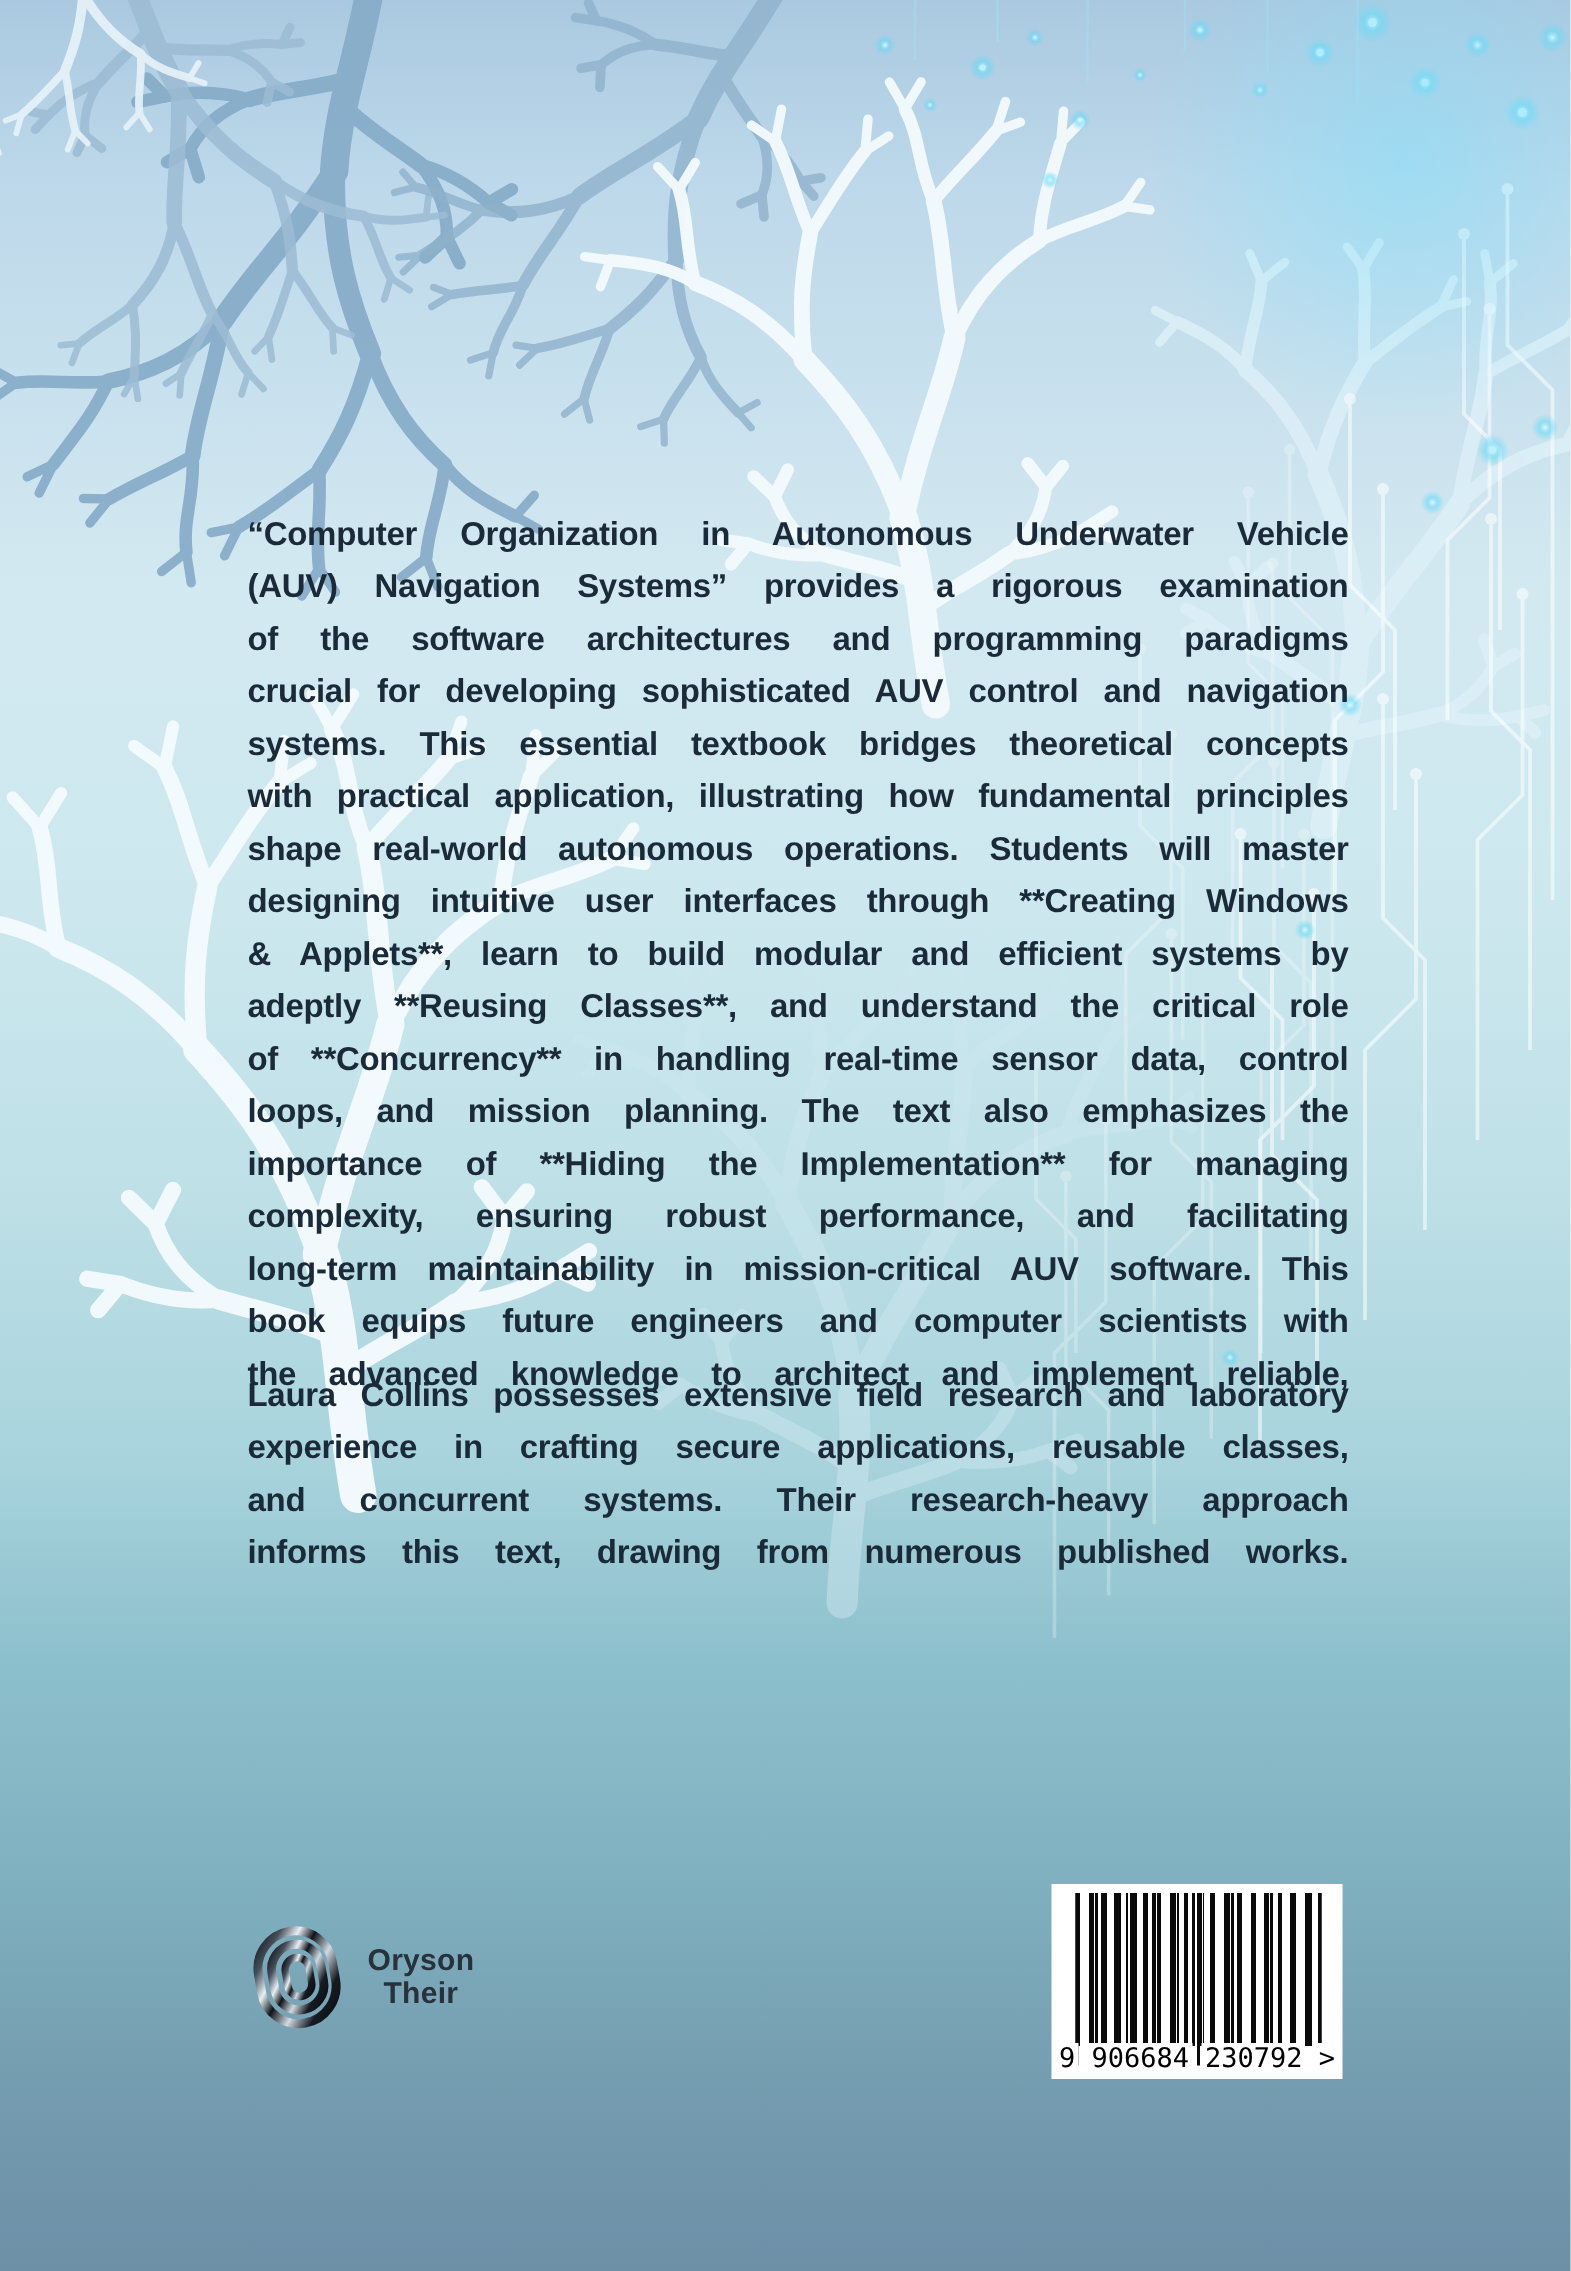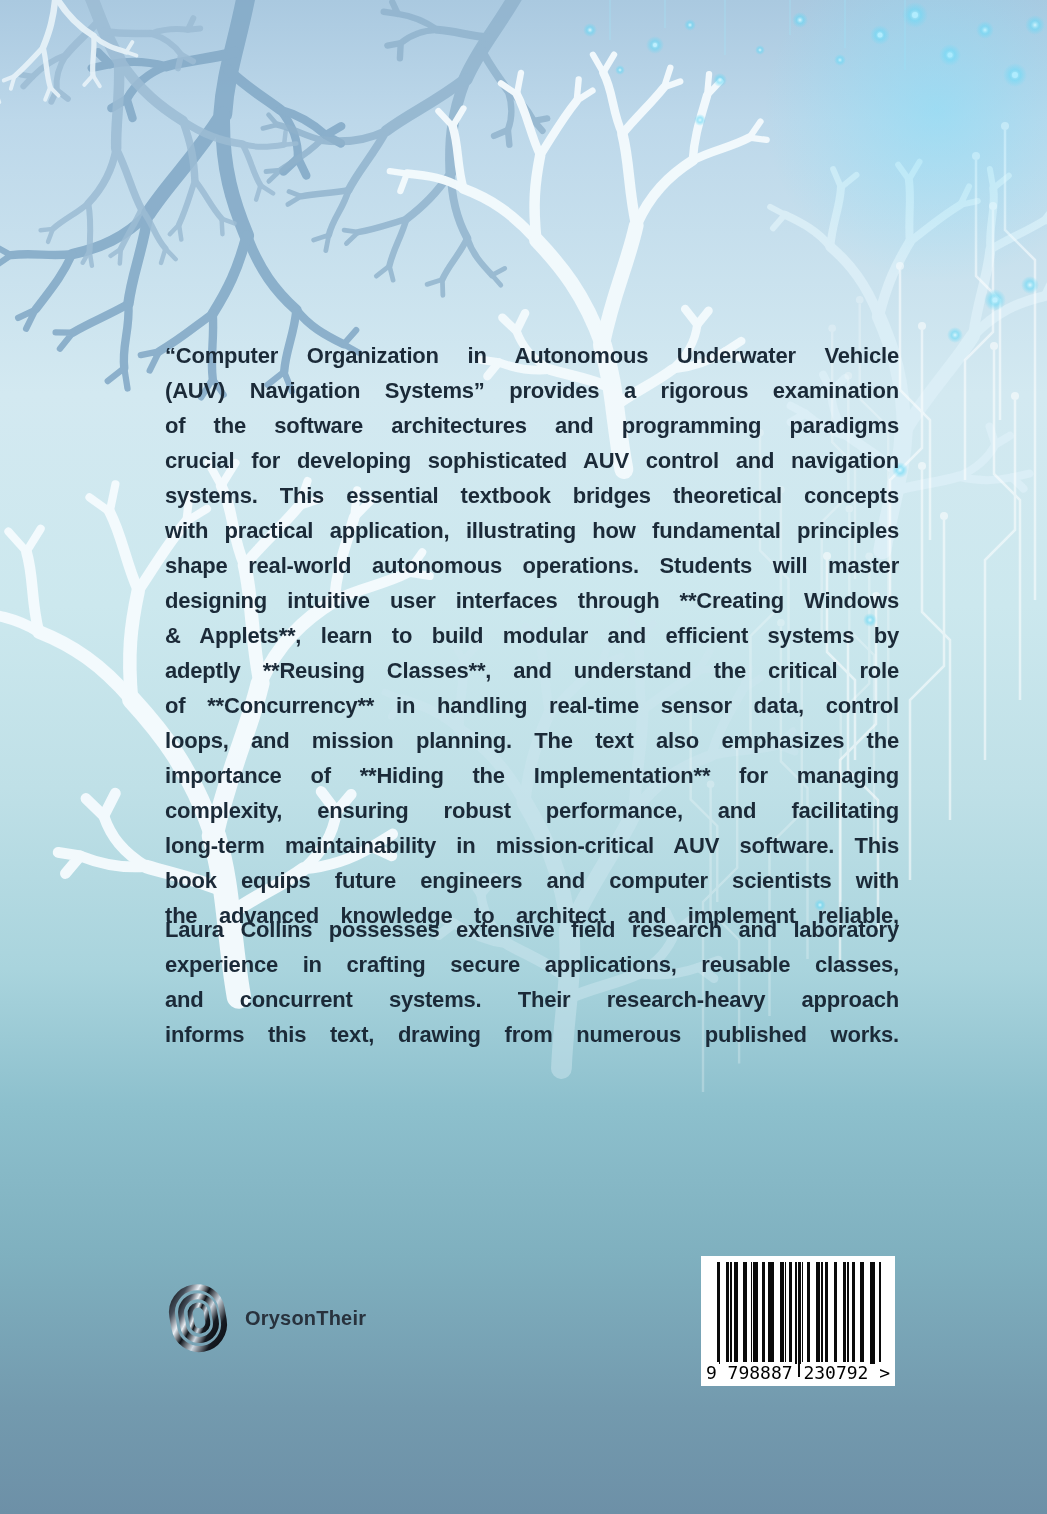--- a/index.html
+++ b/index.html
@@ -18,21 +18,21 @@
   }
   .synopsis,.bio{
     position:absolute;left:165px;width:734px;margin:0;
     color:#1b2a38;font-size:22px;line-height:35px;letter-spacing:-0.2px;
     text-align:justify;text-align-last:justify;white-space:pre-line;font-weight:bold;
   }
   .synopsis{top:338px;}
   .bio{top:912px;}
   .publisher{position:absolute;left:166px;top:1282px;display:flex;align-items:center;gap:13px;}
   .publisher-name{
-    display:flex;align-items:center;
+    display:flex;flex-direction:column;align-items:center;
     color:#28323d;font-weight:bold;font-size:20px;line-height:22px;letter-spacing:.2px;
   }
   .barcode{position:absolute;left:701px;top:1256px;width:194px;height:130px;background:#fff;}
   .bars{
     position:absolute;left:16px;right:14px;top:6px;height:102px;background-color:#fff;
     background-image:
       repeating-linear-gradient(90deg,#0a0a0a 0 3px,transparent 3px 9px),
       repeating-linear-gradient(90deg,#0a0a0a 0 2px,transparent 2px 13px),
       repeating-linear-gradient(90deg,#0a0a0a 0 1px,transparent 1px 17px);
   }
@@ -249,17 +249,17 @@
   </div>
 </div>
 
 <div class="barcode">
   <div class="bars"></div>
   <div class="guard g1"></div>
   <div class="guard g2"></div>
   <div class="guard g3"></div>
   <div class="barcode-digits">
     <span>9</span>
-    <span>798887</span>
+    <span>906684</span>
     <span>230792</span>
     <span>&gt;</span>
   </div>
 </div>
 
 </body></html>

